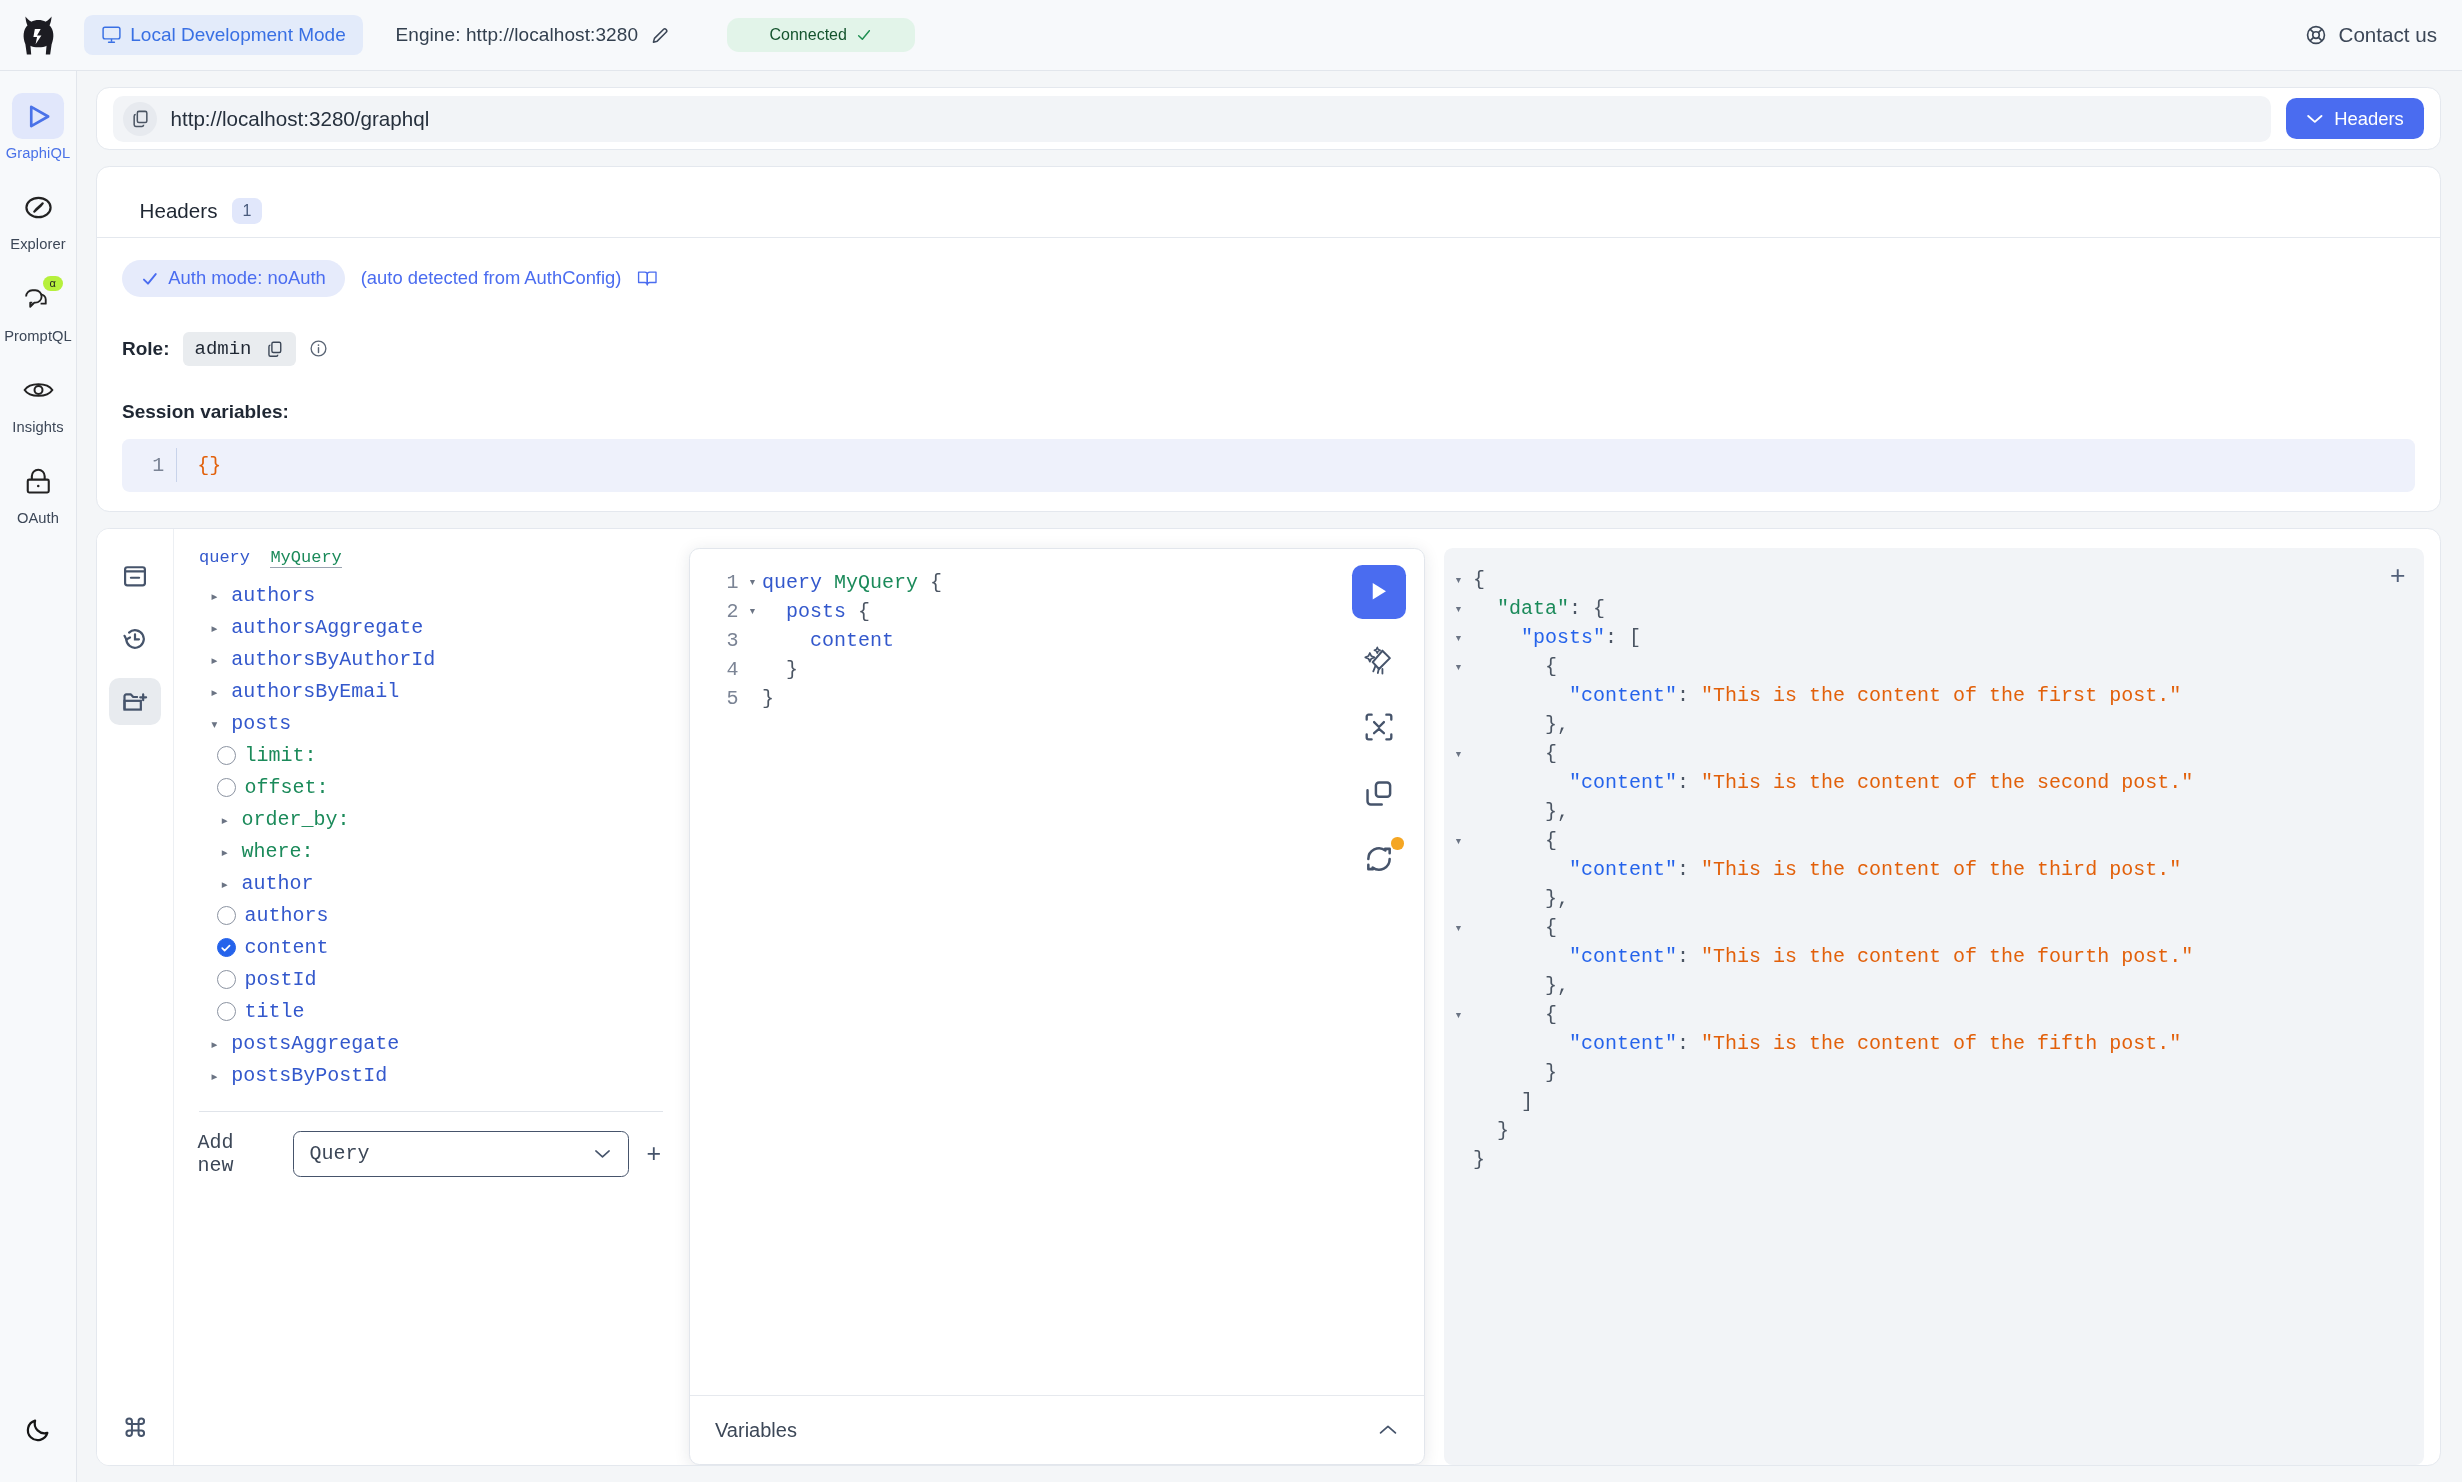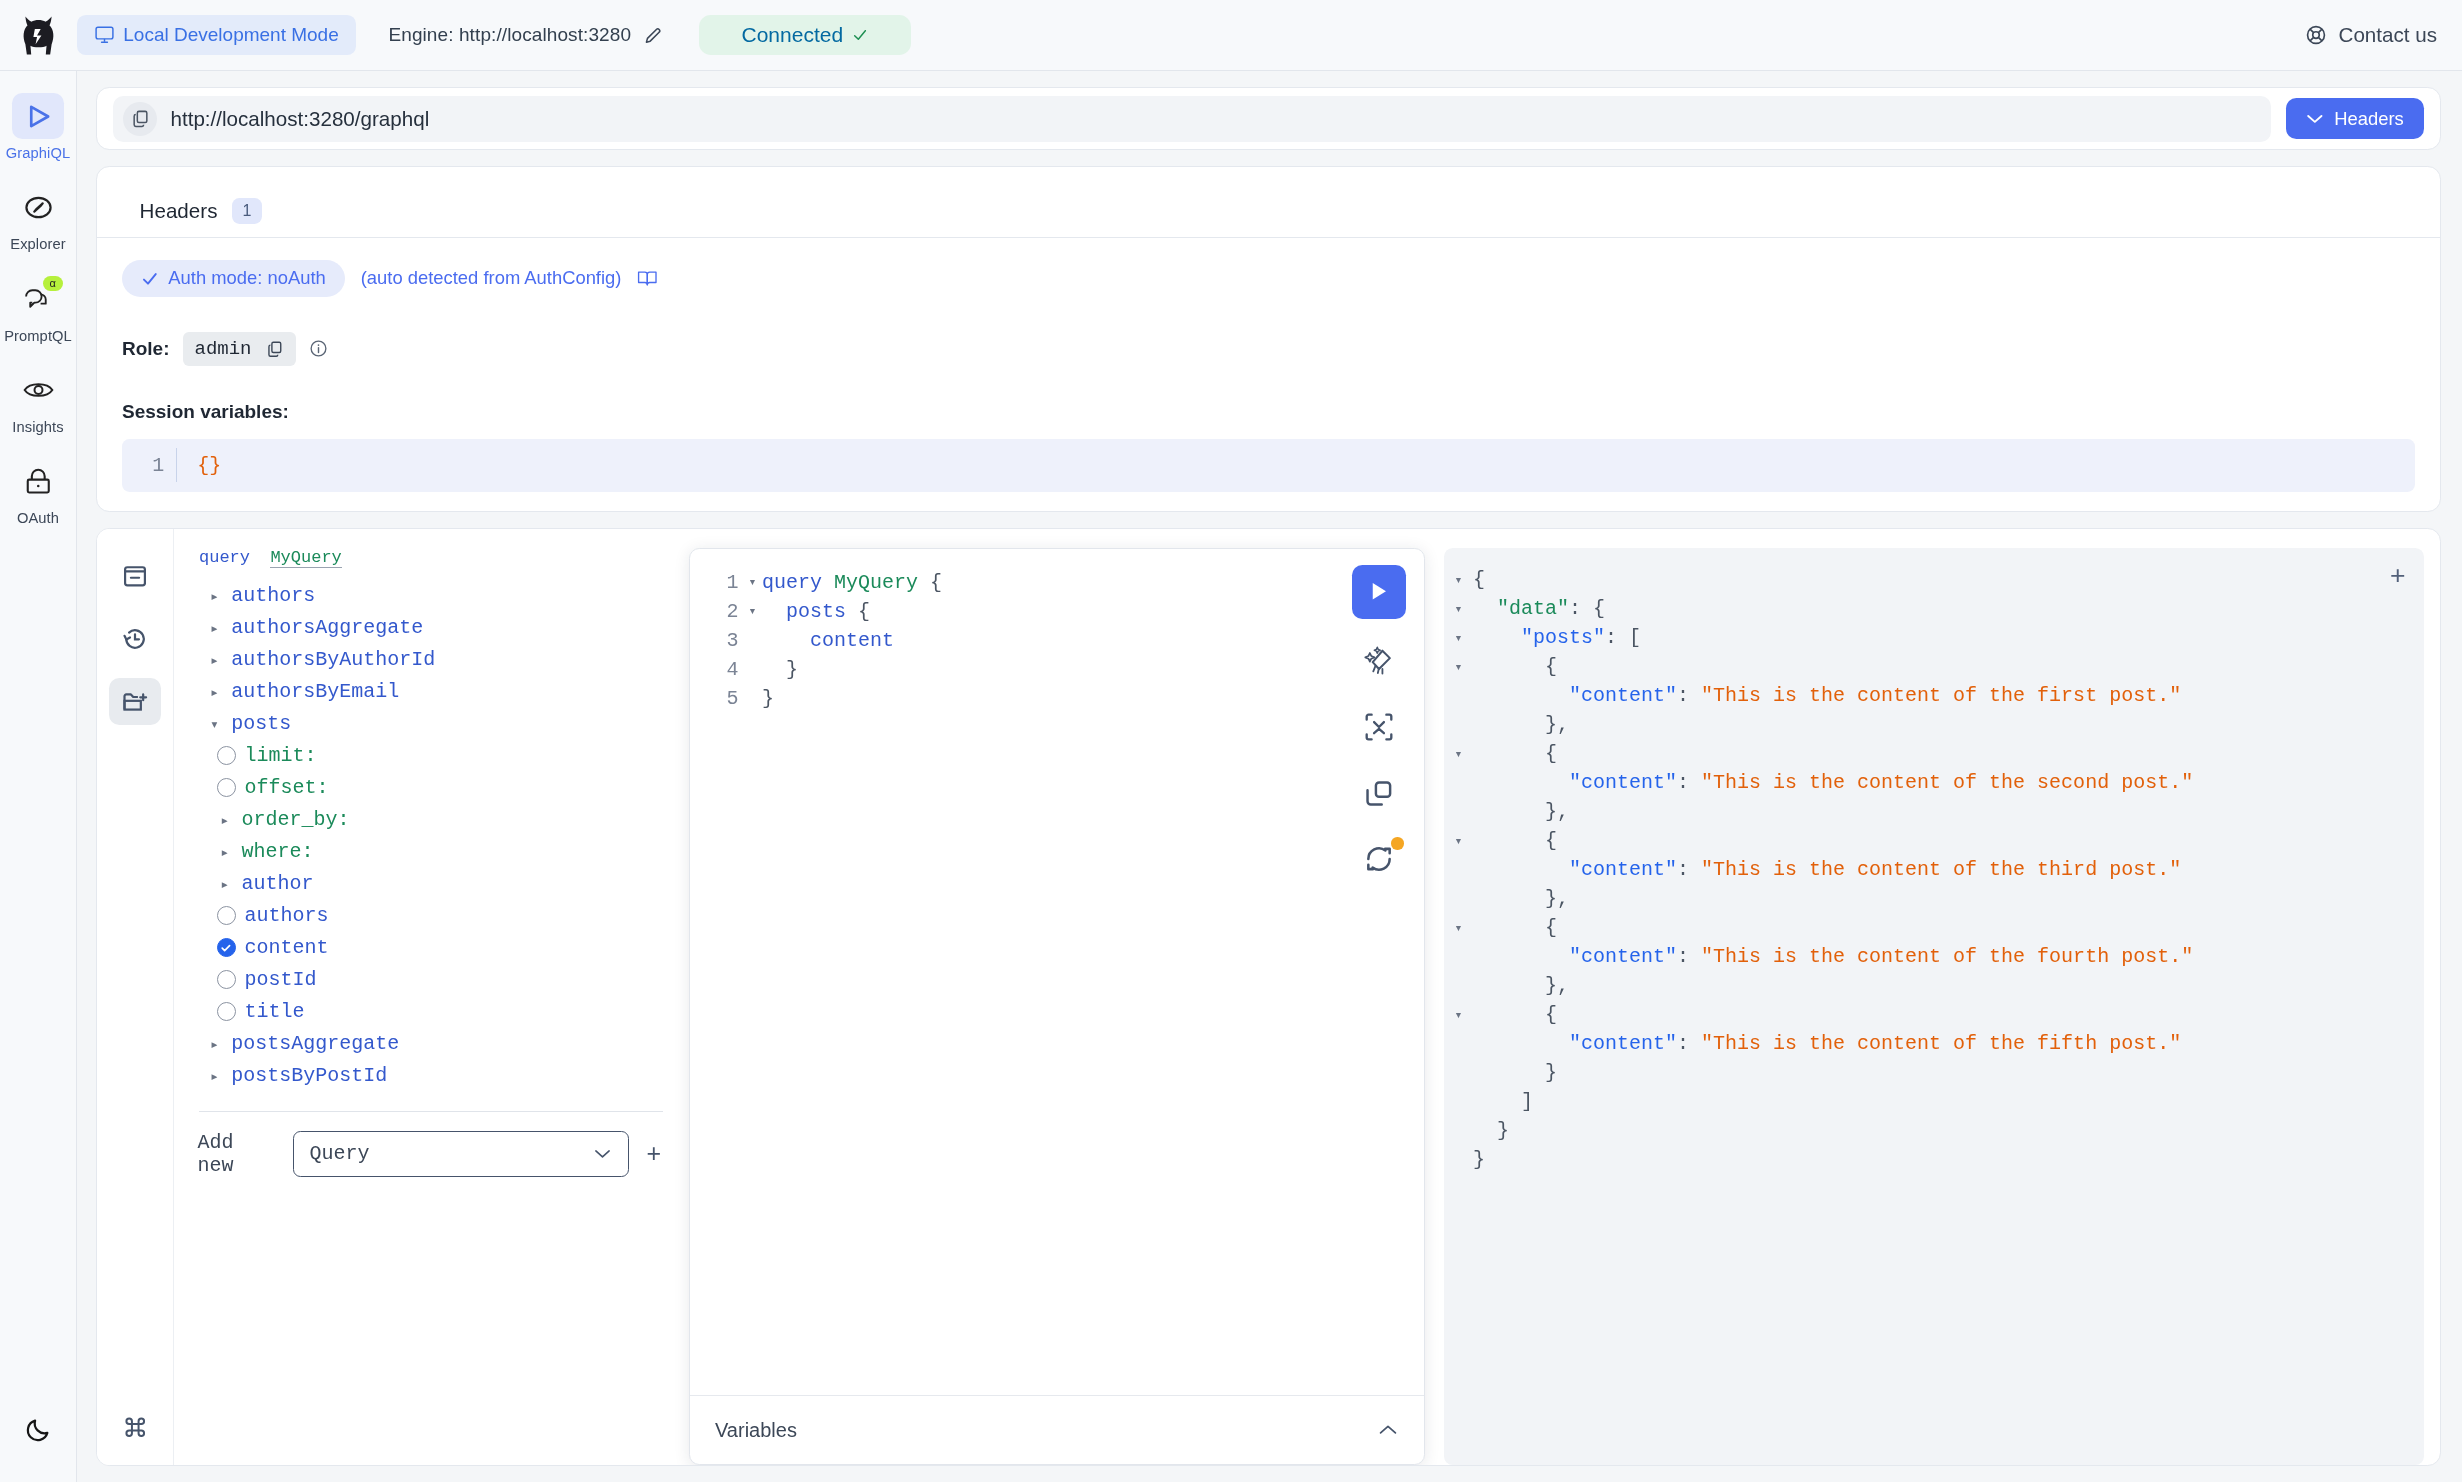--- a/index.html
+++ b/index.html
@@ -18,27 +18,27 @@
     border-bottom: 0.7px solid #e2e6ec;
     display: flex; align-items: center;
     padding: 0 25px 0 0;
   }
   .logo-wrap { width: 77px; display: flex; align-items: center; justify-content: center; }
   .logo { width: 35px; height: 41px; }
   .mode-pill {
     display: flex; align-items: center; gap: 9.6px;
     background: #e3ebfa; color: #3970e4;
     border-radius: 8.8px; padding: 8.8px 17.7px;
-    font-size: 19px; margin-left: 0;
+    font-size: 19px; margin-left: 7px;
   }
   .engine-text { font-size: 19px; color: #33404f; margin-left: 32px; letter-spacing: 0.1px; }
   .pencil-icon { margin-left: 11.8px; display: inline-flex; }
   .conn-pill {
-    margin-left: 35px; background: #e2f4e9; color: #0369a1;
-    border-radius: 11.8px; padding: 8px 43px; font-size: 21px;
+    margin-left: 56px; background: #e2f4e9; color: #14532d;
+    border-radius: 11.8px; padding: 8px 43px; font-size: 16px;
     display: flex; align-items: center; gap: 8.8px;
   }
   .spacer { flex: 1; }
   .contact { display: flex; align-items: center; gap: 11.8px; color: #3c4757; font-size: 20.6px; }
 
   
   .body-row { flex: 1; display: flex; min-height: 0; }
 
   
   .rail {

